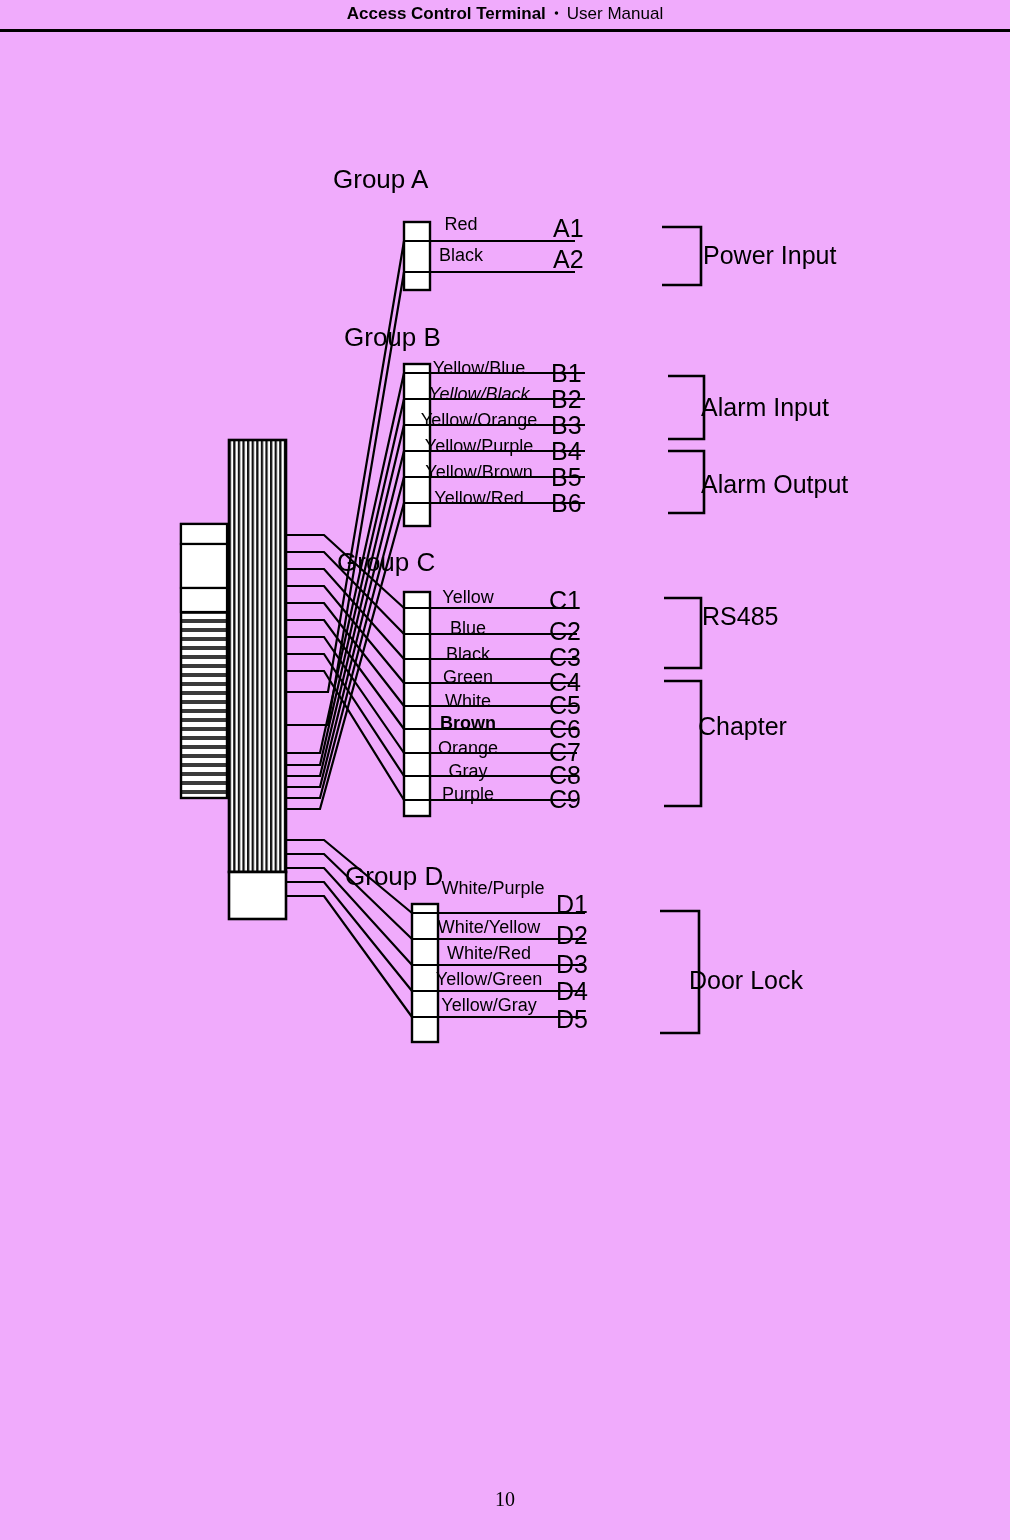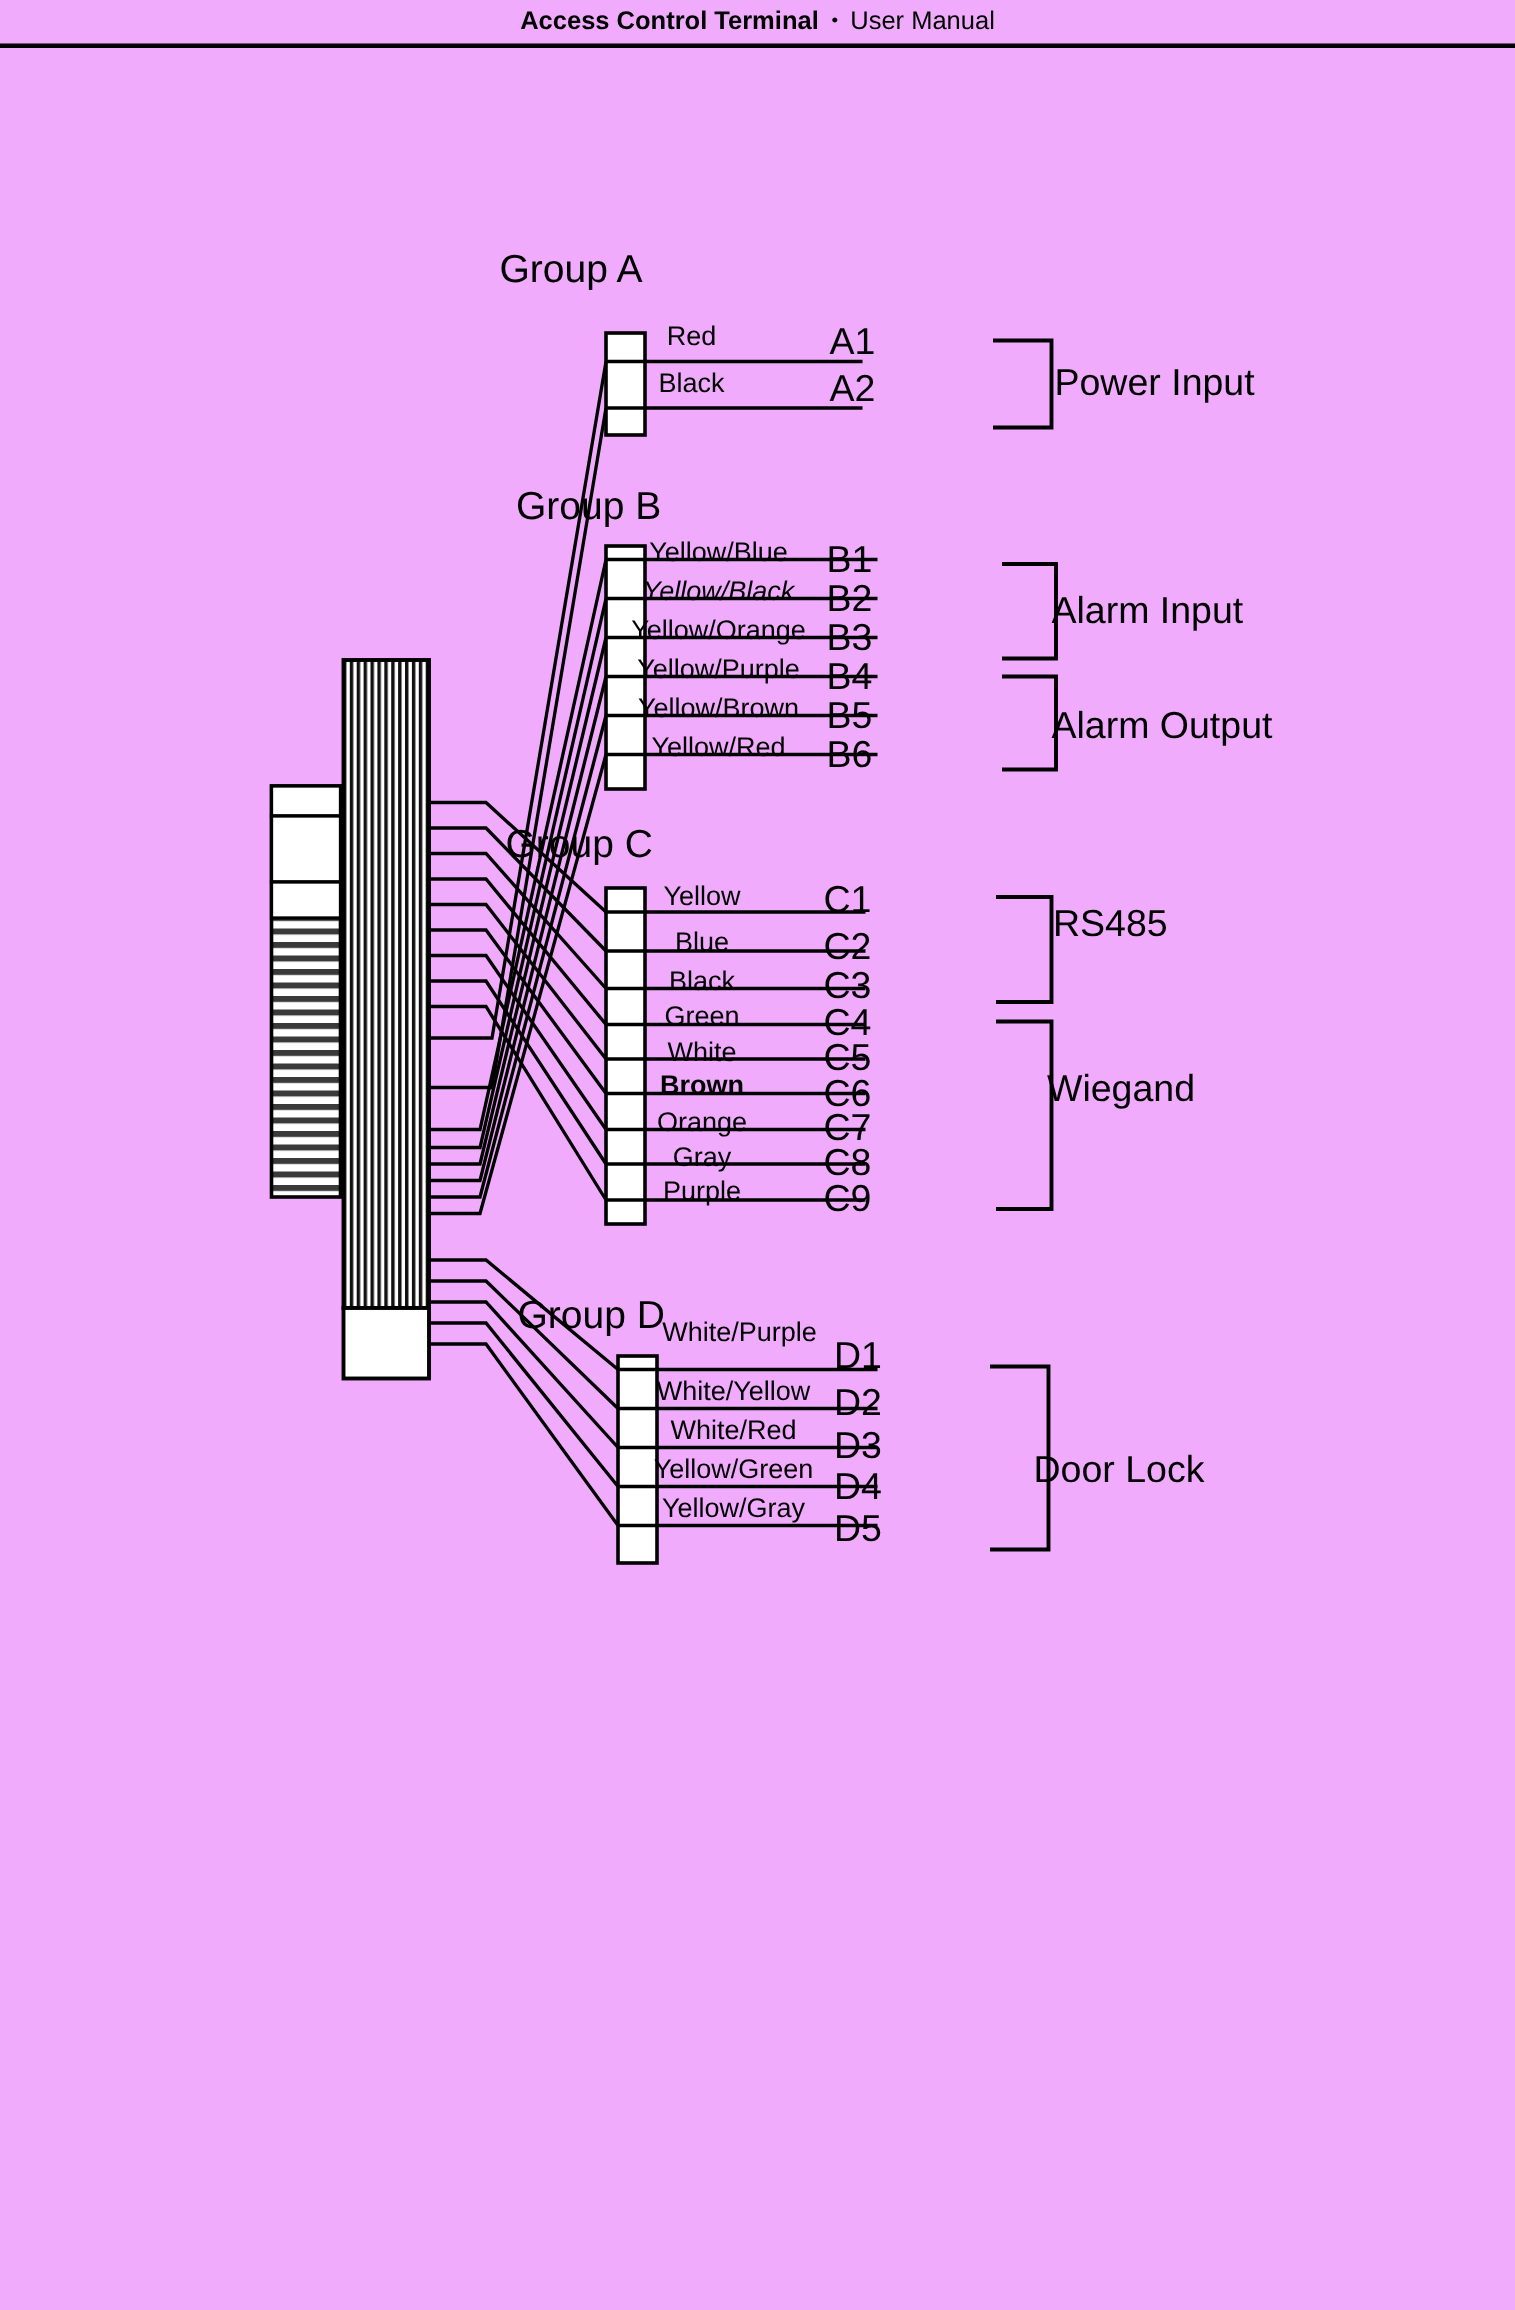--- a/index.html
+++ b/index.html
@@ -272,34 +272,35 @@
     <div class="dlabel term-label" style="left:549px; top:601px;">C2</div>
     <div class="dlabel term-label" style="left:549px; top:627px;">C3</div>
     <div class="dlabel term-label" style="left:549px; top:652px;">C4</div>
     <div class="dlabel term-label" style="left:549px; top:675px;">C5</div>
     <div class="dlabel term-label" style="left:549px; top:699px;">C6</div>
     <div class="dlabel term-label" style="left:549px; top:722px;">C7</div>
     <div class="dlabel term-label" style="left:549px; top:745px;">C8</div>
     <div class="dlabel term-label" style="left:549px; top:769px;">C9</div>
 
     <div class="dlabel fn-label" style="left:702px; top:586px;">RS485</div>
-    <div class="dlabel fn-label" style="left:698px; top:696px;">Wiegand</div>
+    <div class="dlabel fn-label" style="left:698px; top:696px;">Chapter</div>
 
     <div class="dlabel group-title" style="left:345px; top:845px;">Group D</div>
 
     <div class="dlabel wire-label" style="left:434px; top:862px; width:118px;">White/Purple</div>
     <div class="dlabel wire-label" style="left:426px; top:901px; width:126px;">White/Yellow</div>
     <div class="dlabel wire-label" style="left:426px; top:927px; width:126px;">White/Red</div>
     <div class="dlabel wire-label" style="left:426px; top:953px; width:126px;">Yellow/Green</div>
     <div class="dlabel wire-label" style="left:426px; top:979px; width:126px;">Yellow/Gray</div>
 
     <div class="dlabel term-label" style="left:556px; top:874px;">D1</div>
     <div class="dlabel term-label" style="left:556px; top:905px;">D2</div>
     <div class="dlabel term-label" style="left:556px; top:934px;">D3</div>
     <div class="dlabel term-label" style="left:556px; top:961px;">D4</div>
     <div class="dlabel term-label" style="left:556px; top:989px;">D5</div>
 
     <div class="dlabel fn-label" style="left:689px; top:950px;">Door Lock</div>
 
   </div>
 
+  <div id="page-number">10</div>
 
 </div>
 
 </body></html>

